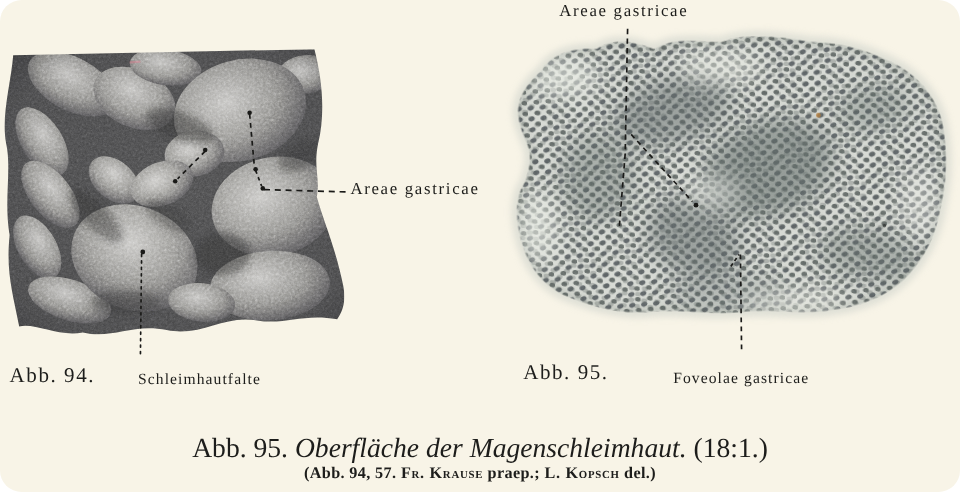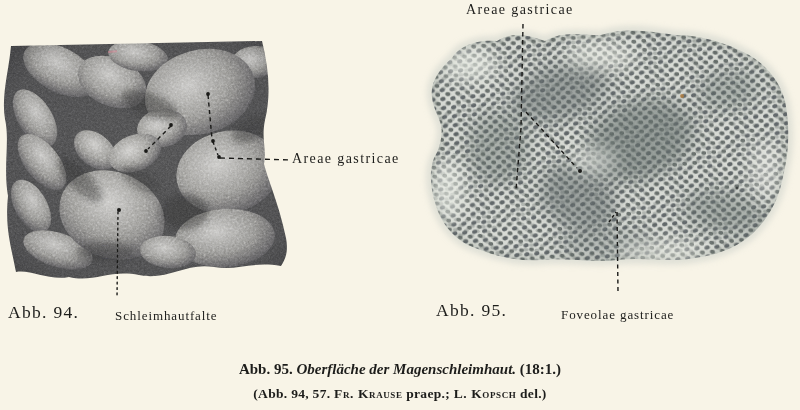--- a/index.html
+++ b/index.html
@@ -3,20 +3,21 @@
 <meta charset="utf-8">
 <style>
   html,body{margin:0;padding:0;}
   .page{
     position:relative;
     width:800px;height:410px;
     background:#f8f4e7;
     overflow:hidden;
     font-family:"Liberation Serif","DejaVu Serif",serif;
     color:#1d1d1b;
+    border-radius:18px;
   }
   .art{position:absolute;left:0;top:0;}
   .ann{
     position:absolute;
     white-space:nowrap;
     color:#1d1d1b;
     line-height:1.1;
   }
   .small-label{font-size:13px;letter-spacing:0.9px;}
   .mid-label{font-size:14px;letter-spacing:1.4px;}
@@ -25,21 +26,21 @@
   .lbl-areae-top{left:466px;top:2px;}
   .lbl-schleim{left:115px;top:309px;}
   .lbl-foveolae{left:561px;top:308px;}
   .lbl-abb94{left:8px;top:303px;}
   .lbl-abb95{left:436px;top:301px;}
   .caption{
     position:absolute;left:0;width:800px;
     text-align:center;
   }
   .cap-main{font-size:19.5px;top:338px;}
-  .cap-main2{font-size:15px;top:361px;font-weight:bold;}
+  .cap-main2{font-size:23px;top:361px;}
   .cap-credits{font-size:13.5px;top:386px;font-weight:700;letter-spacing:0.3px;}
   .it{font-style:italic;}
   .sc{font-variant:small-caps;letter-spacing:0.6px;}
 </style>
 </head>
 <body>
 
 <div class="page">
 
   <svg class="art" width="800" height="410" viewBox="0 0 800 410" aria-hidden="true">

